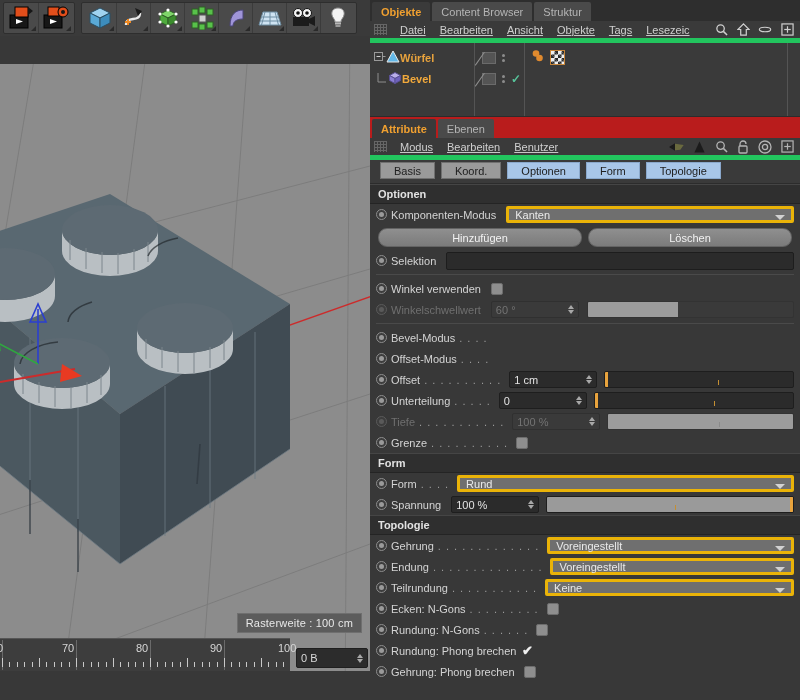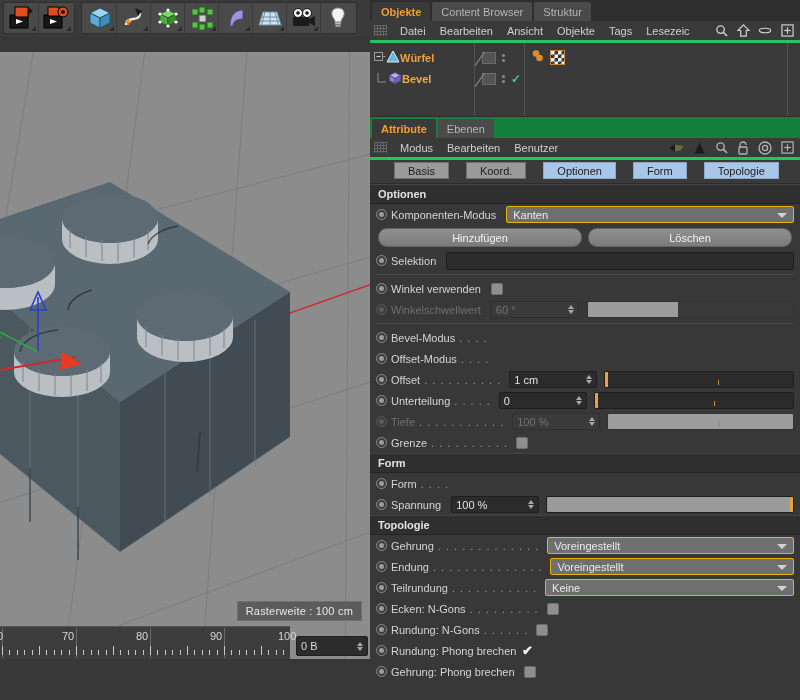--- a/index.html
+++ b/index.html
@@ -26,21 +26,21 @@
   .tbtn.noarrow::after{ display:none; }
   .tbtn svg{ display:block; }
 
   
   .viewnav{ position:absolute; right:2px; top:38px; width:106px; height:22px;
             display:flex; align-items:center; justify-content:flex-end; gap:5px;
             padding-right:4px; background:#3a3a3a; }
   .viewnav .vi{ width:17px; height:17px; display:flex; align-items:center; justify-content:center; }
 
   
-  .viewport{ position:absolute; left:0; top:52px; width:370px; height:607px;
+  .viewport{ position:absolute; left:0; top:64px; width:370px; height:607px;
              background:#8c8c8c; overflow:hidden; }
   .viewport svg{ position:absolute; left:0; top:0; }
   .gridlabel{ position:absolute; right:8px; bottom:38px;
               background:#5c5c5c; border:1px solid #6f6f6f; color:#e8e8e8;
               padding:3px 8px; font-size:11px; letter-spacing:.2px; }
 
   
   .ruler{ position:absolute; left:0; bottom:0; width:290px; height:33px;
           background:#3d3d3d; border-top:1px solid #555; }
   .ruler .rnum{ position:absolute; top:3px; font-size:11px; color:#d6d6d6; }
@@ -59,21 +59,21 @@
   
   .right{ position:absolute; left:370px; top:0; width:430px; height:700px; background:#383838; }
 
   
   .tabstrip{ display:flex; align-items:flex-end; height:21px; background:#2e2e2e; padding-left:2px; }
   .tab{ height:19px; padding:0 9px; display:flex; align-items:center; font-size:11px;
         background:#4a4a4a; color:#b5b5b5; margin-right:2px; border-radius:2px 2px 0 0; }
   .tab.active{ background:#3a3a3a; color:#f0a030; font-weight:bold; }
 
   .menubar{ display:flex; align-items:center; height:22px; background:#3a3a3a;
-            border-bottom:3px solid #22c55e; padding-left:4px; }
+            border-bottom:5px solid #22c55e; padding-left:4px;text-decoration:underline; }
   .grip{ width:13px; height:11px; margin-right:6px;
          background-image:
            linear-gradient(#8a8a8a 1px, transparent 1px),
            linear-gradient(90deg,#8a8a8a 1px, transparent 1px);
          background-size:3px 3px; opacity:.55; }
   .mi{ padding:0 7px; font-size:11px; color:#cfcfcf; line-height:22px; }
   .mtools{ margin-left:auto; display:flex; align-items:center; gap:6px; padding-right:5px; }
   .mtools span{ width:16px; height:16px; display:flex; align-items:center; justify-content:center; }
 
   
@@ -93,42 +93,42 @@
   .twodots i{ width:3px;height:3px;border-radius:50%; background:#8c8c8c; display:block;}
   .check{ color:#57c39a; font-size:12px; font-weight:bold; }
   .tagrow{ height:21px; display:flex; align-items:center; gap:4px; }
   .checkertag{ width:15px;height:15px; border:1px solid #c8863a;
     background-image:
       linear-gradient(45deg,#2a2a2a 25%,transparent 25%,transparent 75%,#2a2a2a 75%),
       linear-gradient(45deg,#2a2a2a 25%,#eee 25%,#eee 75%,#2a2a2a 75%);
     background-size:7px 7px; background-position:0 0,3.5px 3.5px; }
   .objhdr{ height:24px; display:flex; align-items:center; gap:7px; padding:0 8px;
            background:#3a3a3a; font-size:11px; color:#d8d8d8; }
-  .subtabs{ display:flex; gap:17px; padding:2px 4px 4px 24px; background:#3a3a3a;
+  .subtabs{ display:flex; gap:6px; padding:2px 4px 4px 10px; background:#3a3a3a;
             border-bottom:1px solid #2c2c2c;}
   .stab{ height:17px; padding:0 13px; display:flex; align-items:center; justify-content:center;
          font-size:11px; background:#9a9a9a; color:#202020; border:1px solid #707070;}
   .stab.on{ background:#a8c6e8; border-color:#8aa8cc; }
 
   .sect{ background:#2f2f2f; color:#e2e2e2; font-weight:bold; font-size:11px;
          padding:3px 8px; border-top:1px solid #454545; border-bottom:1px solid #242424;}
 
   .row{ display:flex; align-items:center; height:21px; padding:0 6px 0 6px; gap:4px; }
   .row.dim .lbl, .row.dim .val{ color:#6f6f6f; }
   .radio{ width:11px;height:11px; border-radius:50%; border:1px solid #8d8d8d;
           background:#3d3d3d; position:relative; flex:0 0 auto;}
   .radio::after{ content:""; position:absolute; left:2px; top:2px; width:5px;height:5px;
                  border-radius:50%; background:#9a9a9a; }
   .row.dim .radio{ border-color:#5a5a5a; }
   .row.dim .radio::after{ background:#5a5a5a; }
   .lbl{ font-size:11px; color:#d4d4d4; white-space:nowrap; }
   .dots{ flex:0 0 auto; overflow:hidden; color:#9a9a9a; font-size:11px; letter-spacing:1px;
          white-space:nowrap; }
 
-  .combo{ height:17px; background:#6f6f6f; border:1px solid #eab308; border-radius:2px;
+  .combo{ height:17px; background:#6f6f6f; border:3px solid #eab308; border-radius:2px;
           display:flex; align-items:center; padding:0 6px; color:#eaeaea; font-size:11px;
           position:relative; }
   .combo .car{ position:absolute; right:6px; top:6px; width:0;height:0;
                border-left:5px solid transparent;border-right:5px solid transparent;
                border-top:5px solid #d2d2d2; }
 
   .numfield{ height:17px; width:88px; background:#2b2b2b; border:1px solid #1e1e1e;
              border-radius:2px; display:flex; align-items:center; padding:0 4px;
              color:#e4e4e4; font-size:11px; flex:0 0 auto;}
   .numfield.dim{ background:#3a3a3a; border-color:#303030; color:#737373; }
@@ -553,21 +553,21 @@
               <circle cx="6" cy="4.5" r="3.3" fill="#e08a2e"></circle>
               <circle cx="9.5" cy="9" r="3.3" fill="#e08a2e"></circle>
             </svg>
           </span>
           <span class="checkertag"></span>
         </div>
       </div>
       <div style="width:12px;"></div>
     </div>
 
-    <div class="tabstrip" style="background:#15803d;">
+    <div class="tabstrip" style="background:#b91c1c;">
       <div class="tab active">Attribute</div>
       <div class="tab">Ebenen</div>
     </div>
 
     <div class="menubar">
       <span class="grip"></span>
       <span class="mi">Modus</span>
       <span class="mi">Bearbeiten</span>
       <span class="mi">Benutzer</span>
       <span class="mtools">
@@ -735,20 +735,24 @@
       <span class="dots">. . . . . . . . . .</span>
       <span class="chk" style="margin-left:4px;"></span>
     </div>
 
     <div class="sect">Form</div>
 
     <div class="row">
       <span class="radio"></span>
       <span class="lbl">Form</span>
       <span class="dots">. . . .</span>
+      <span class="combo" style="flex:1 1 auto; margin-left:4px;">
+        <span>Rund</span>
+        <i class="car"></i>
+      </span>
     </div>
 
     <div class="row">
       <span class="radio"></span>
       <span class="lbl">Spannung</span>
       <span class="numfield" style="margin-left:6px;">
         <span>100 %</span>
         <span class="spin">
             <i class="u"></i>
             <i class="d"></i>

